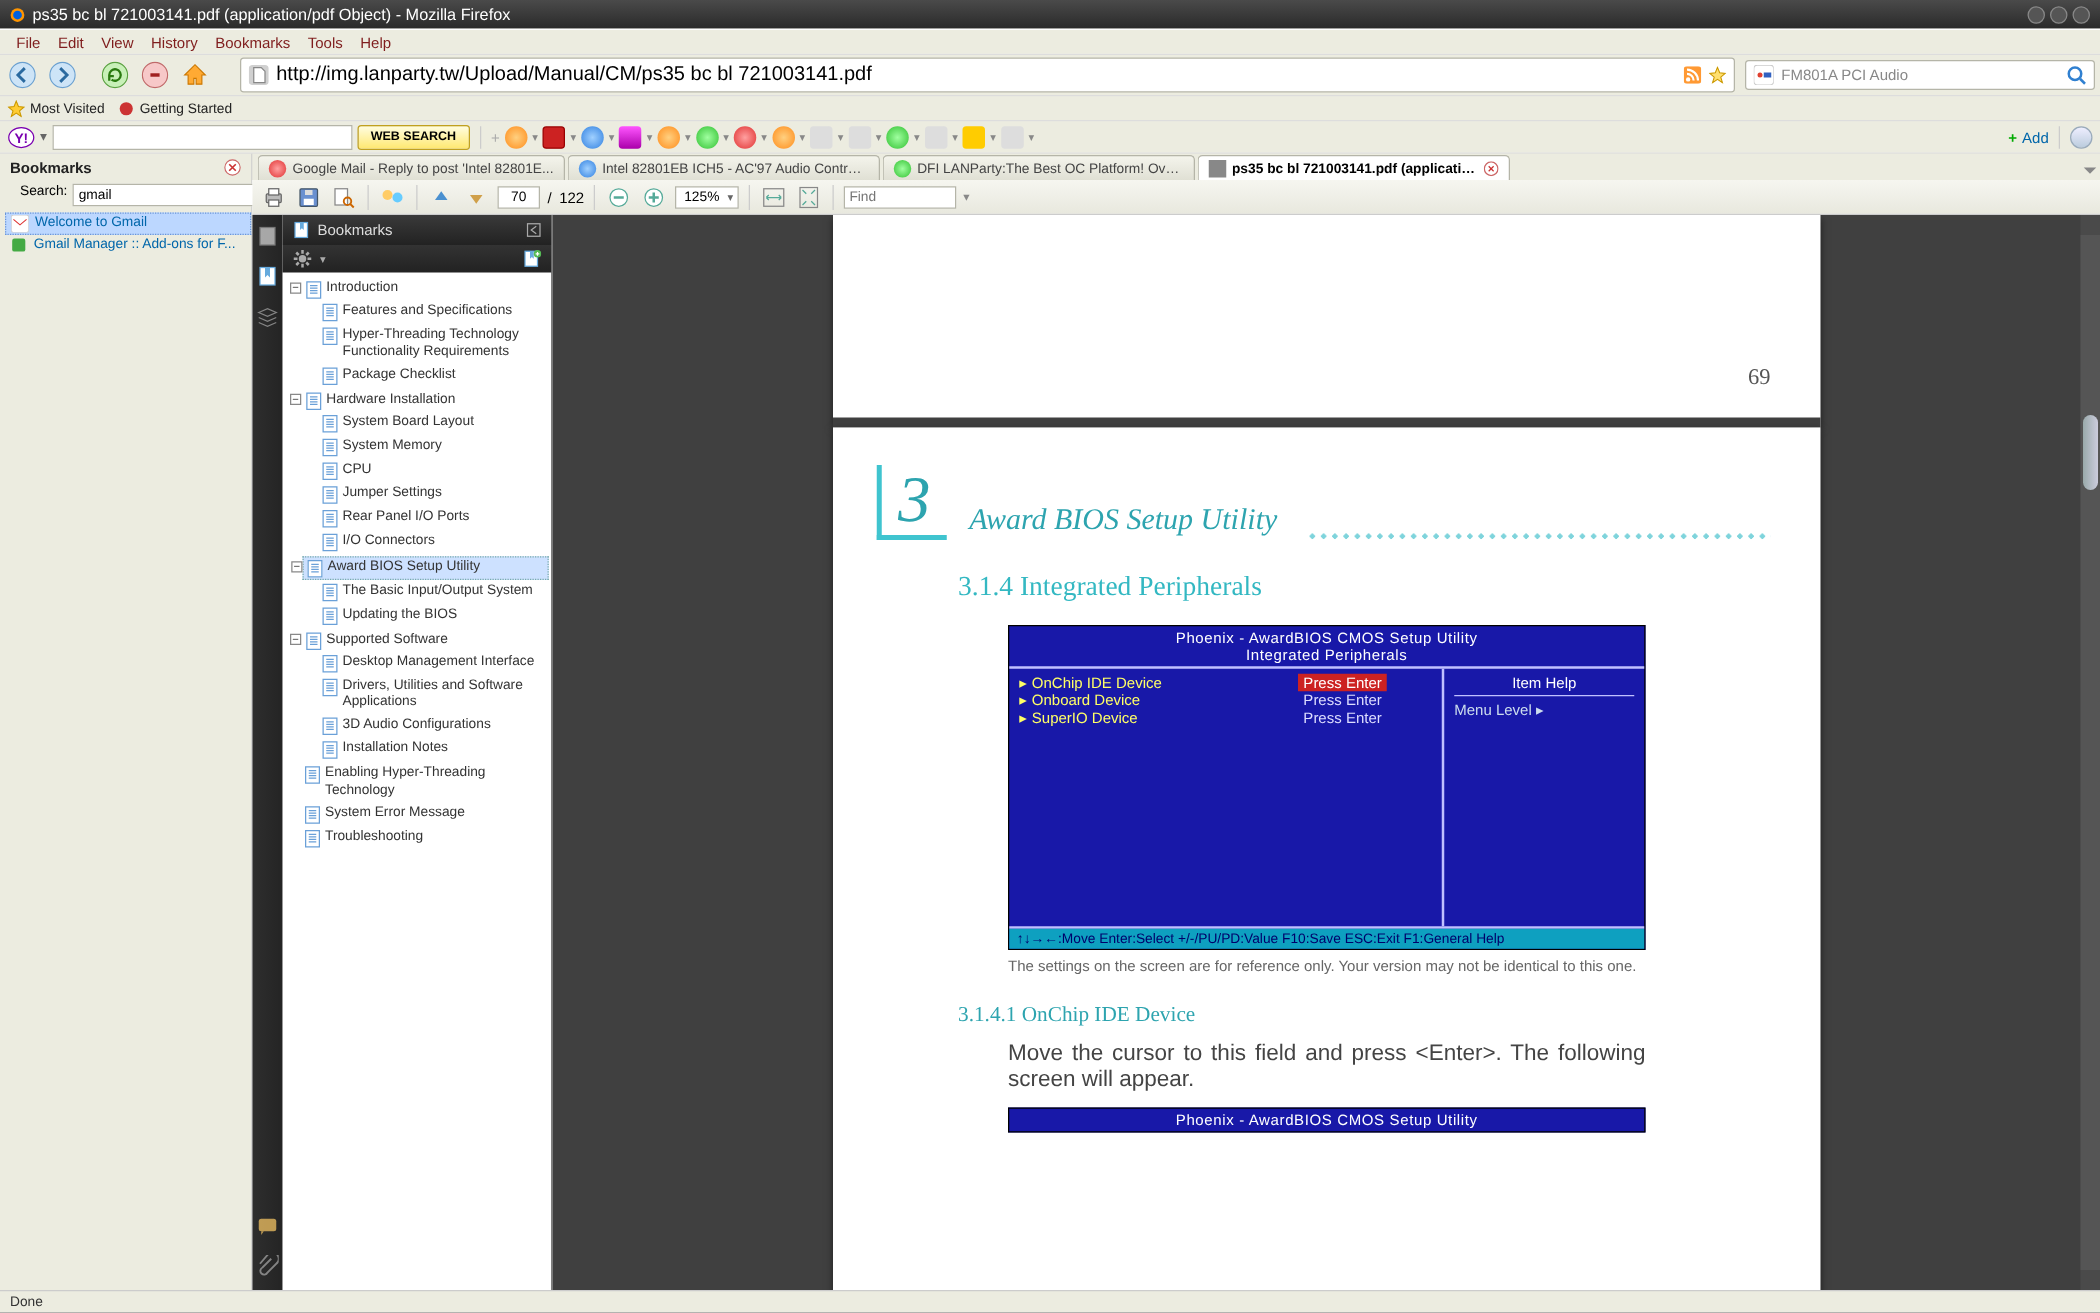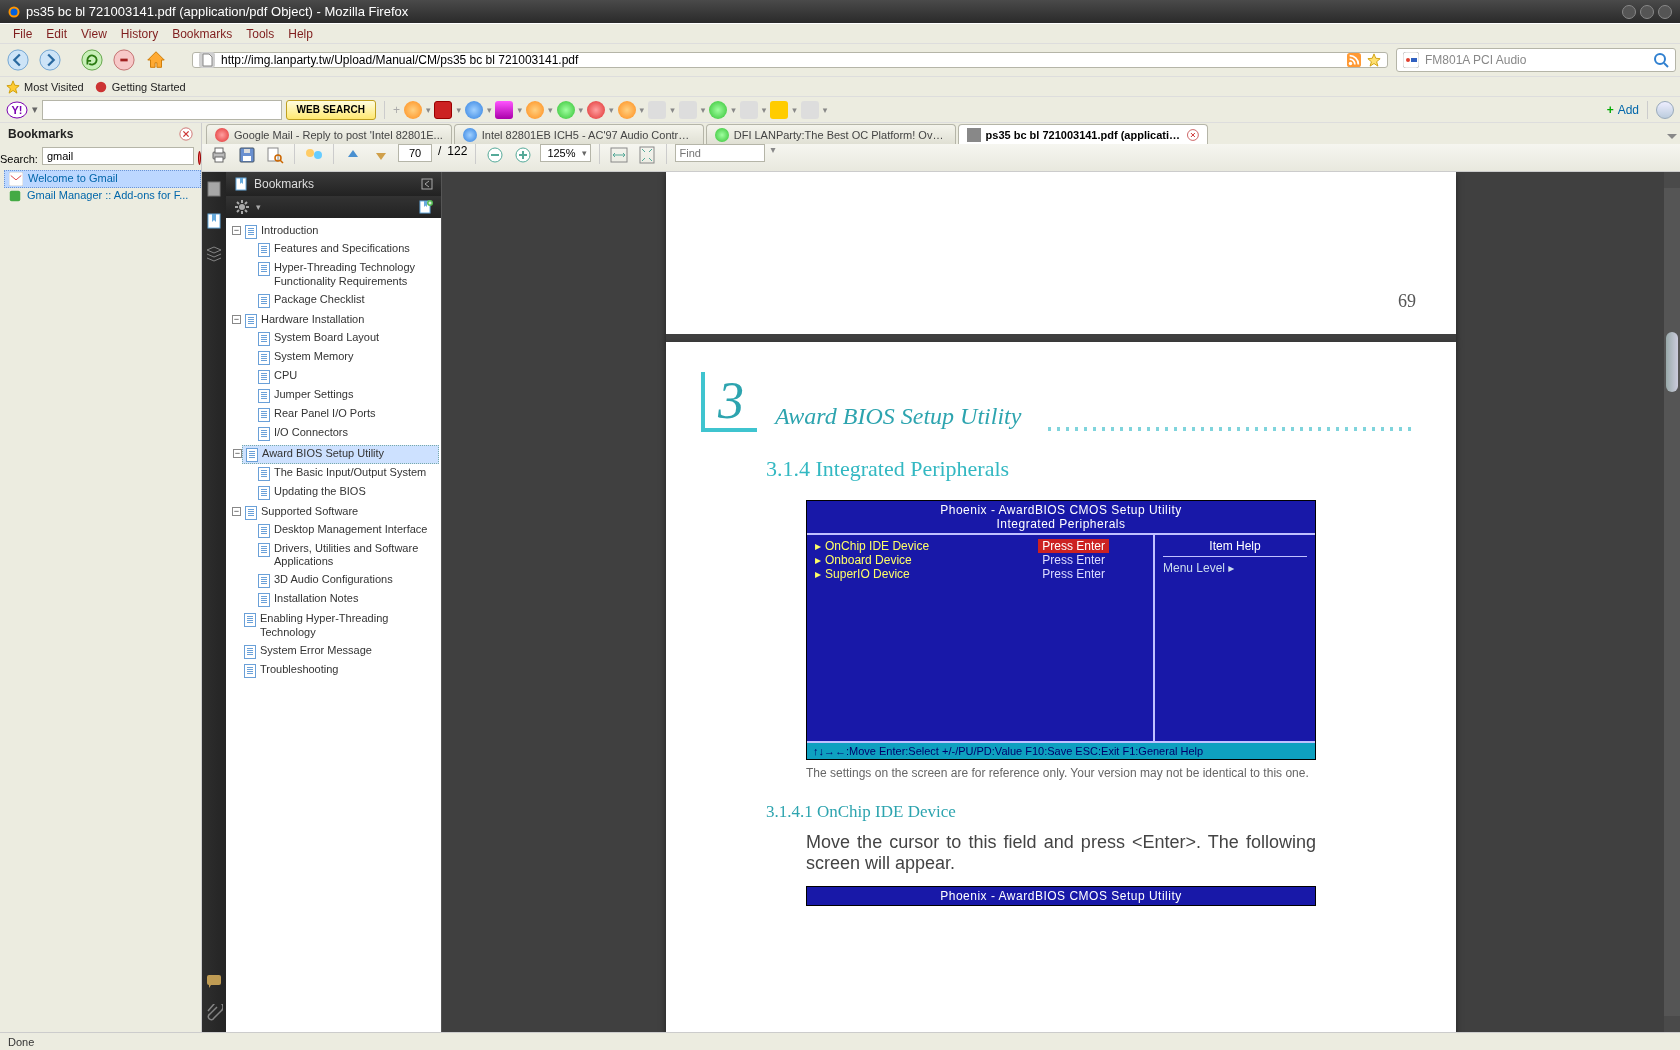--- a/index.html
+++ b/index.html
@@ -12,21 +12,21 @@
 .tb-btn { width:14px; height:14px; border-radius:50%; border:1px solid #888; background:#555; }
 
 
 .menubar { height:20px; background:#ecece0; display:flex; align-items:center; padding:0 6px; font-size:12px; color:#7f1d1d; gap:0; border-top:1px solid #fff; }
 .menubar span { padding:1px 7px; cursor:default; }
 
 
 .navbar { height:33px; background:#ecece0; display:flex; align-items:center; padding:0 4px; gap:4px; border-top:1px solid #ddd; }
 .nav-btn { width:28px; height:28px; border-radius:4px; display:flex; align-items:center; justify-content:center; }
 .nav-btn svg { width:22px; height:22px; }
-.url-bar { flex:1; height:16px; background:#fff; border:1px solid #b5b5a8; border-radius:3px; display:flex; align-items:center; padding:0 6px; font-size:12px; margin:0 4px; }
+.url-bar { flex:1; height:28px; background:#fff; border:1px solid #b5b5a8; border-radius:3px; display:flex; align-items:center; padding:0 6px; font-size:16px; margin:0 4px; }
 .url-bar .favicon { width:16px; height:16px; border-radius:3px; margin-right:6px; }
 .search-box { width:280px; height:24px; background:#fff; border:1px solid #b5b5a8; border-radius:3px; display:flex; align-items:center; padding:0 6px; font-size:12px; }
 
 
 .bm-row { height:20px; background:#ecece0; display:flex; align-items:center; font-size:11px; padding:0 6px; gap:10px; border-top:1px solid #ddd; }
 .bm-item { display:flex; align-items:center; gap:4px; color:#222; }
 .bm-ico { width:14px; height:14px; }
 
 
 .ytoolbar { height:26px; background:#ecece0; display:flex; align-items:center; padding:0 6px; gap:4px; border-top:1px solid #ddd; font-size:12px; }
@@ -46,32 +46,32 @@
 .tab { height:20px; display:flex; align-items:center; padding:0 8px; font-size:11px; background:linear-gradient(#f4f4ec,#e0e0d4); border:1px solid #b5b5a8; border-bottom:none; border-radius:4px 4px 0 0; max-width:250px; gap:5px; color:#444; }
 .tab.active { background:#fff; font-weight:bold; color:#000; }
 .tab .favico { width:14px; height:14px; }
 .tab .tx { overflow:hidden; white-space:nowrap; text-overflow:ellipsis; }
 
 
 .mainrow { display:flex; height: calc(1050px - 23px - 20px - 33px - 20px - 26px - 22px - 18px); }
 
 
 .sidebar { width:202px; background:#ecece0; border-right:1px solid #ccc; display:flex; flex-direction:column; font-size:11px; }
-.side-search { display:flex; align-items:flex-end; padding:3px 0; gap:4px; }
+.side-search { display:flex; align-items:flex-start; padding:3px 16px; gap:4px; }
 .side-search input { flex:1; height:18px; border:1px solid #b5b5a8; padding:0 4px; font-size:11px; }
 .side-search .dot { width:14px; height:14px; border-radius:50%; background:radial-gradient(#f77,#c00); border:1px solid #900; }
 .side-list { padding:2px 0 0 4px; }
 .side-item { display:flex; align-items:flex-start; gap:5px; padding:1px 4px; color:#06a; }
 .side-item.sel { background:#bcd7ff; border:1px dotted #6a95d6; }
 .side-ico { width:14px; height:14px; flex-shrink:0; }
 
 
 .content { flex:1; display:flex; flex-direction:column; background:#fff; position:relative; }
 
-.pdfbar { height:28px; background:linear-gradient(#f6f6f0,#e8e8de); border-bottom:1px solid #ccc; display:flex; padding:0 6px; gap:6px; font-size:12px; }
+.pdfbar { height:28px; background:linear-gradient(#f6f6f0,#e8e8de); border-bottom:1px solid #ccc; display:flex; align-items:center; padding:0 6px; gap:6px; font-size:12px; }
 .pdf-btn { width:22px; height:22px; display:flex; align-items:center; justify-content:center; border-radius:3px; }
 .pdf-sep { width:1px; height:20px; background:#ccc; margin:0 2px; }
 .page-in { width:34px; height:18px; border:1px solid #b5b5a8; text-align:center; font-size:11px; }
 .zoom-sel { height:18px; border:1px solid #b5b5a8; padding:0 14px 0 6px; font-size:11px; background:#fff; display:flex; align-items:center; position:relative; }
 .zoom-sel:after { content:"▾"; position:absolute; right:3px; font-size:9px; color:#666; }
 .find-in { width:90px; height:18px; border:1px solid #b5b5a8; padding:0 4px; font-size:11px; }
 
 
 .pdf-zone { flex:1; display:flex; background:#404040; overflow:hidden; }
 

